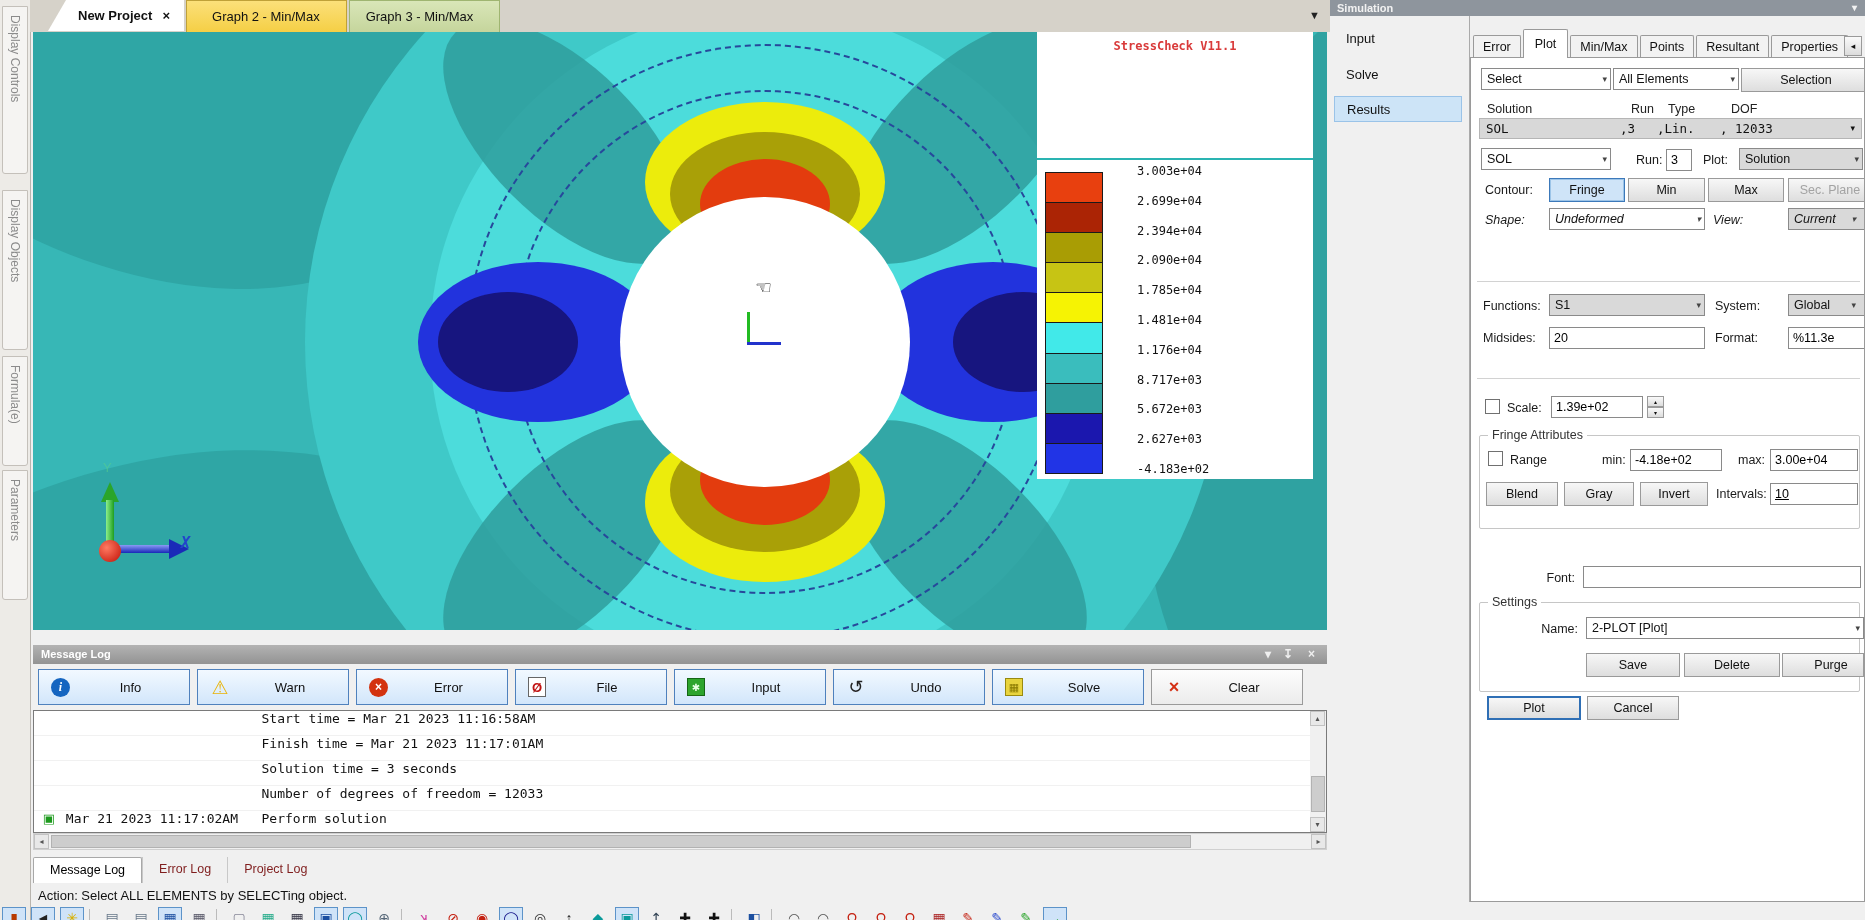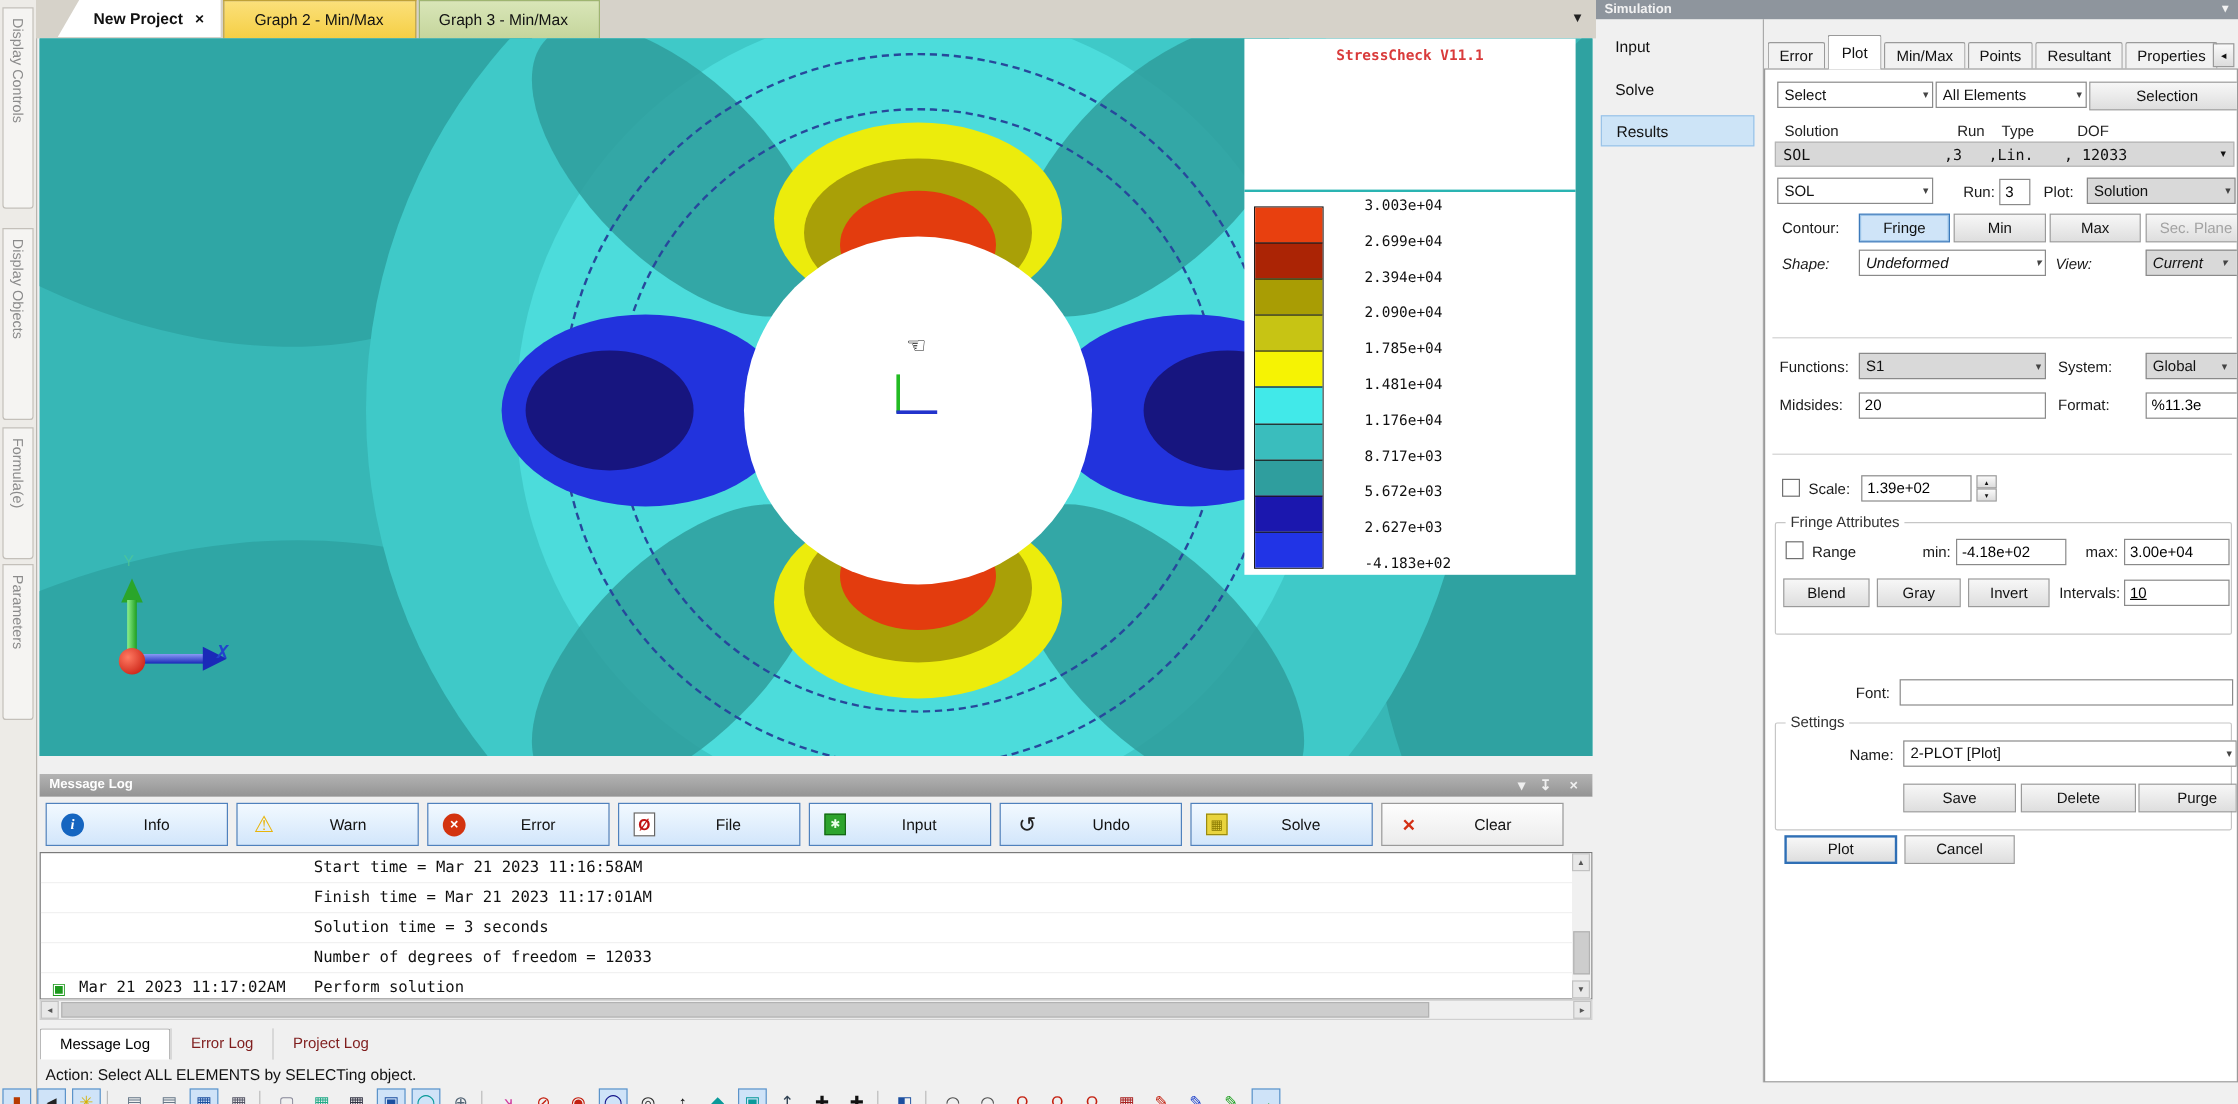--- a/index.html
+++ b/index.html
@@ -59,21 +59,21 @@
   .mbtn-label{flex:1;text-align:center;margin-right:24px;padding-left:26px;}
   .b-info .ic{width:19px;height:19px;border-radius:50%;background:#1565c0;color:#fff;font:bold italic 12px "Liberation Serif",serif;}
   .b-warn .ic{color:#e8b40a;font-size:19px;}
   .b-err .ic{width:19px;height:19px;border-radius:50%;background:#d3330f;color:#fff;font:bold 12px "Liberation Sans",sans-serif;}
   .b-file .ic{width:16px;height:18px;background:#fff;border:1px solid #666;color:#c11212;font:bold 13px "Liberation Sans",sans-serif;}
   .b-input .ic{width:16px;height:16px;background:#2da42d;border:1px solid #156615;color:#eaffea;font-size:10px;}
   .b-undo .ic{color:#222;font-size:18px;}
   .b-solve .ic{width:16px;height:16px;background:#e9d43e;border:1px solid #9a8a10;color:#8a7a00;font-size:11px;}
   .b-clear .ic{color:#d43015;font:bold 18px "Liberation Sans",sans-serif;}
   #logbox{position:absolute;left:0;top:65px;width:1294px;height:123px;background:#fff;border:1px solid #7a7a7a;box-sizing:border-box;overflow:hidden;}
-  .logline{display:flex;border-bottom:1px solid #f1f1f1;height:24px;align-items:center;padding-left:6px;}
+  .logline{display:flex;border-bottom:1px solid #f1f1f1;height:24px;padding-left:6px;}
   .logicon{width:18px;text-align:center;color:#1d9a1d;font-size:13px;flex:none;}
   .logtext{font:13px "DejaVu Sans Mono",monospace;white-space:pre;color:#111;}
   #vscroll{position:absolute;right:1px;top:66px;width:16px;height:121px;background:#f0f0f0;}
   #hscroll{position:absolute;left:0;top:188px;width:1294px;height:17px;background:#f0f0f0;border:1px solid #d0d0d0;box-sizing:border-box;}
   .sbtn{position:absolute;width:15px;height:15px;background:#e8e8e8;border:1px solid #c2c2c2;font-size:8px;color:#555;
         display:flex;align-items:center;justify-content:center;box-sizing:border-box;}
   .sthumb{position:absolute;background:#cdcdcd;border:1px solid #b2b2b2;box-sizing:border-box;}
 
   
   #btabs{position:absolute;left:33px;top:857px;height:26px;display:flex;}

